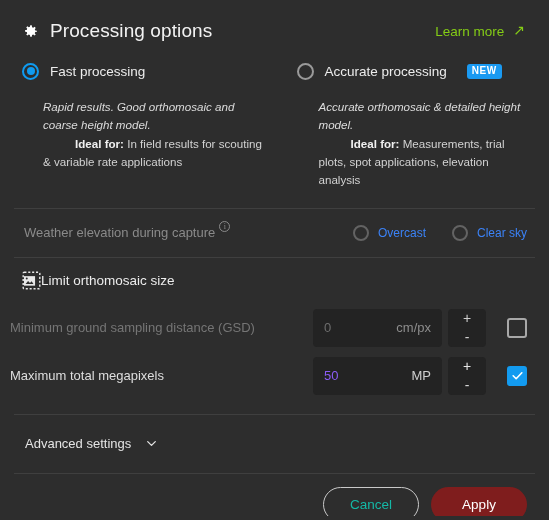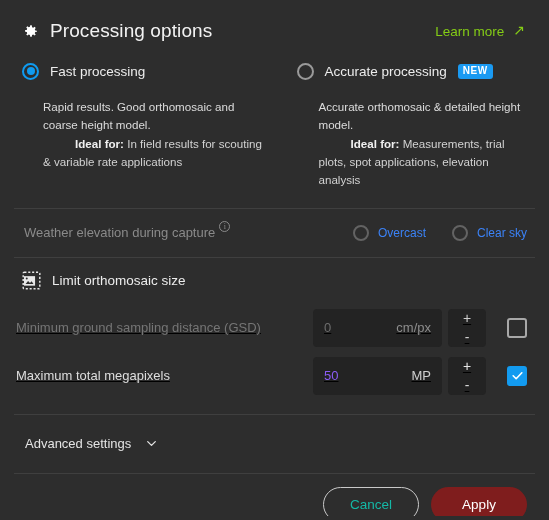--- a/index.html
+++ b/index.html
@@ -103,33 +103,34 @@
     white-space: nowrap;
   }
   .badge-new {
     background: #1a9af2;
     color: #ffffff;
     font-size: 10px;
     font-weight: 700;
     letter-spacing: .5px;
     padding: 2.5px 5px 2.5px 5px;
     border-radius: 3px;
+    margin-left: 9px;
     line-height: 1;
     flex: none;
   }
 
   .option-desc {
     margin-top: 14px;
     font-size: 11.6px;
     line-height: 1.58;
     color: #d2d2d2;
     padding-left: 21px;
   }
   .option-col.right .option-desc { padding-left: 22px; }
-  .option-desc .italic { color: #dcdcdc; }
+  .option-desc .italic { font-style: italic; color: #dcdcdc; }
   .option-desc .bold { font-weight: 700; color: #f0f0f0; padding-left: 32px; }
 
   
   .divider {
     height: 1px;
     background: #3f3f3f;
     margin: 0 14px;
     flex: none;
   }
 
@@ -174,39 +175,37 @@
   .weather-opt-label {
     font-size: 12px;
     color: #3b82f6;
     white-space: nowrap;
   }
 
   
   .limit-header {
     display: flex;
     align-items: center;
-    gap: 11px;
     padding: 0 22px;
     height: 46px;
     flex: none;
   }
   .crop-image-icon { width: 19px; height: 19px; flex: none; display:block; }
   .limit-title {
     font-size: 13.5px;
     color: #ececec;
     white-space: nowrap;
   }
 
   .field-row {
     display: flex;
     align-items: center;
-    padding: 0 22px 0 16px;
+    padding: 0 22px 0 10px;
     height: 48px;
     flex: none;
-    text-decoration: underline;
   }
   .field-label {
     font-size: 13px;
     color: #dedede;
     white-space: nowrap;
   }
   .field-label.disabled { color: #757575; }
   .field-spacer { flex: 1 1 auto; }
 
   .num-input {

